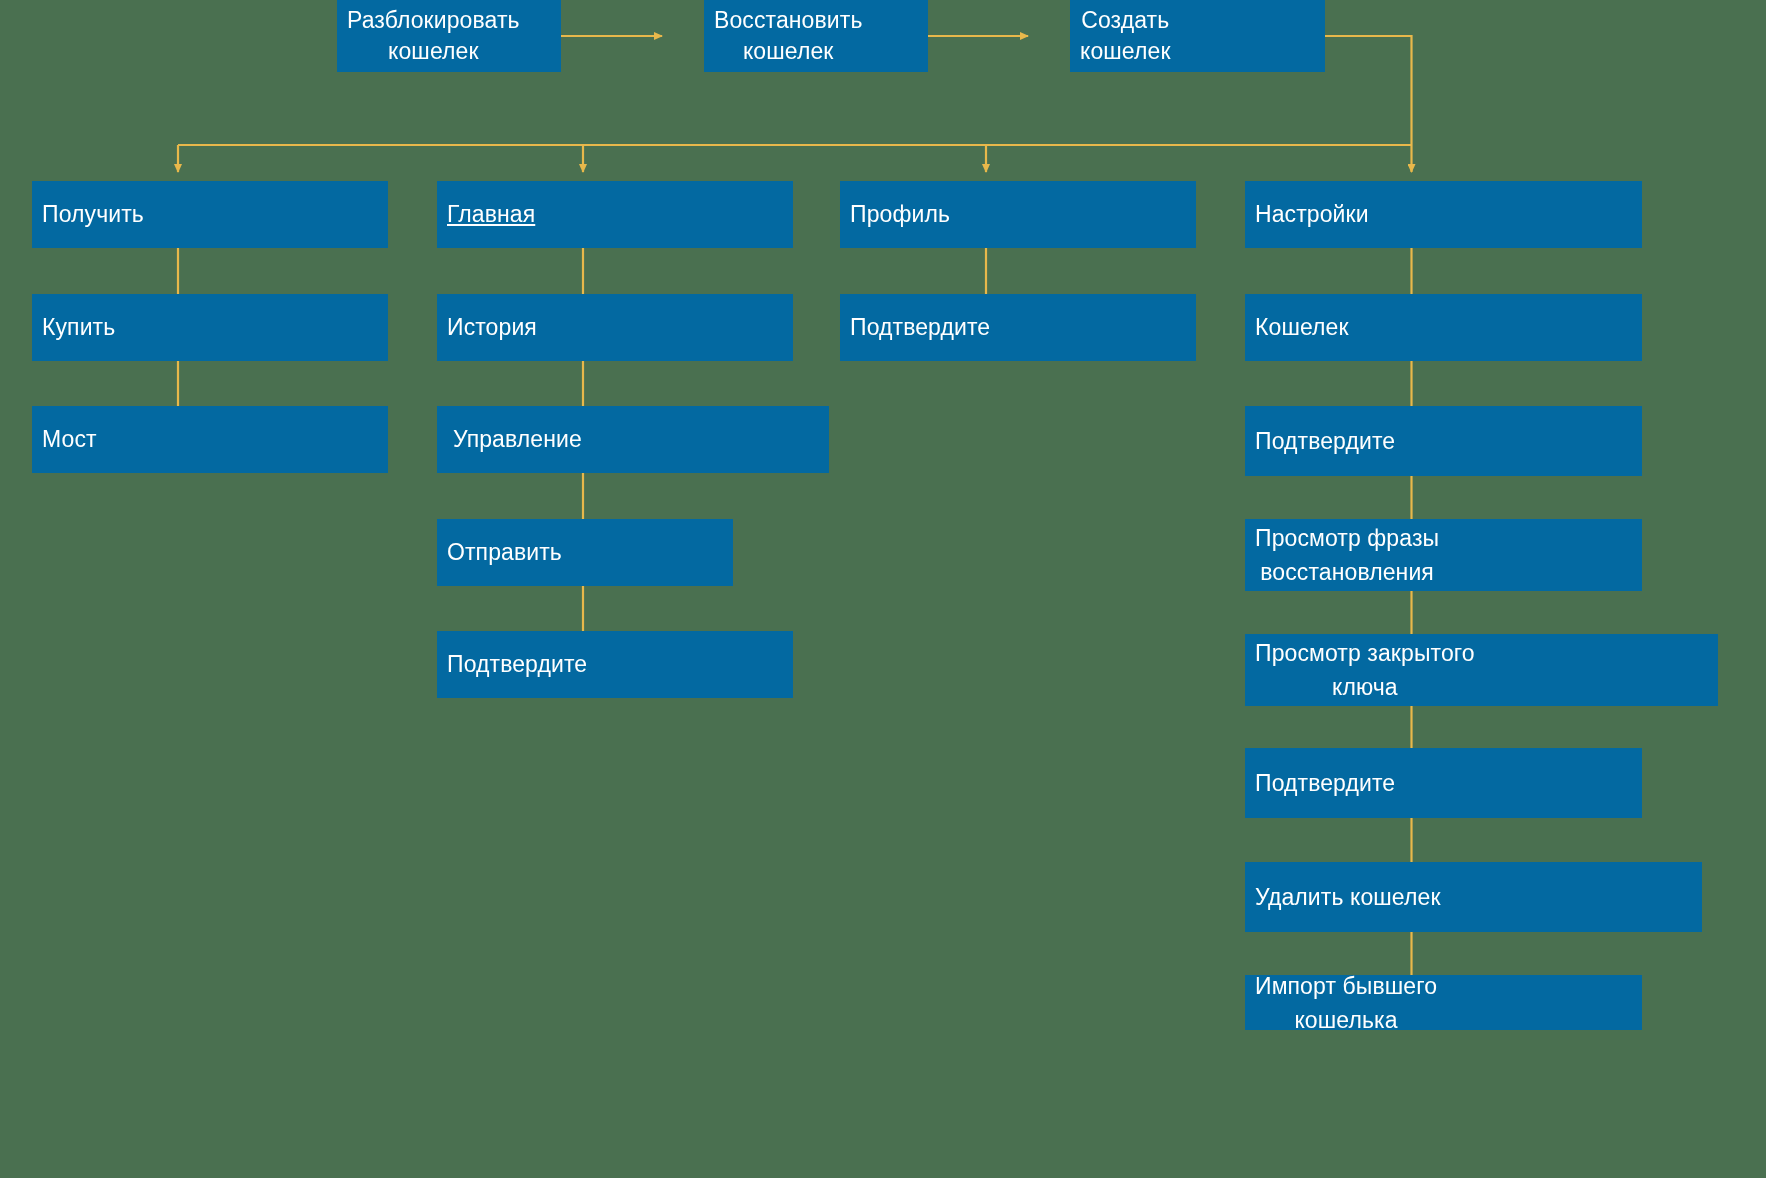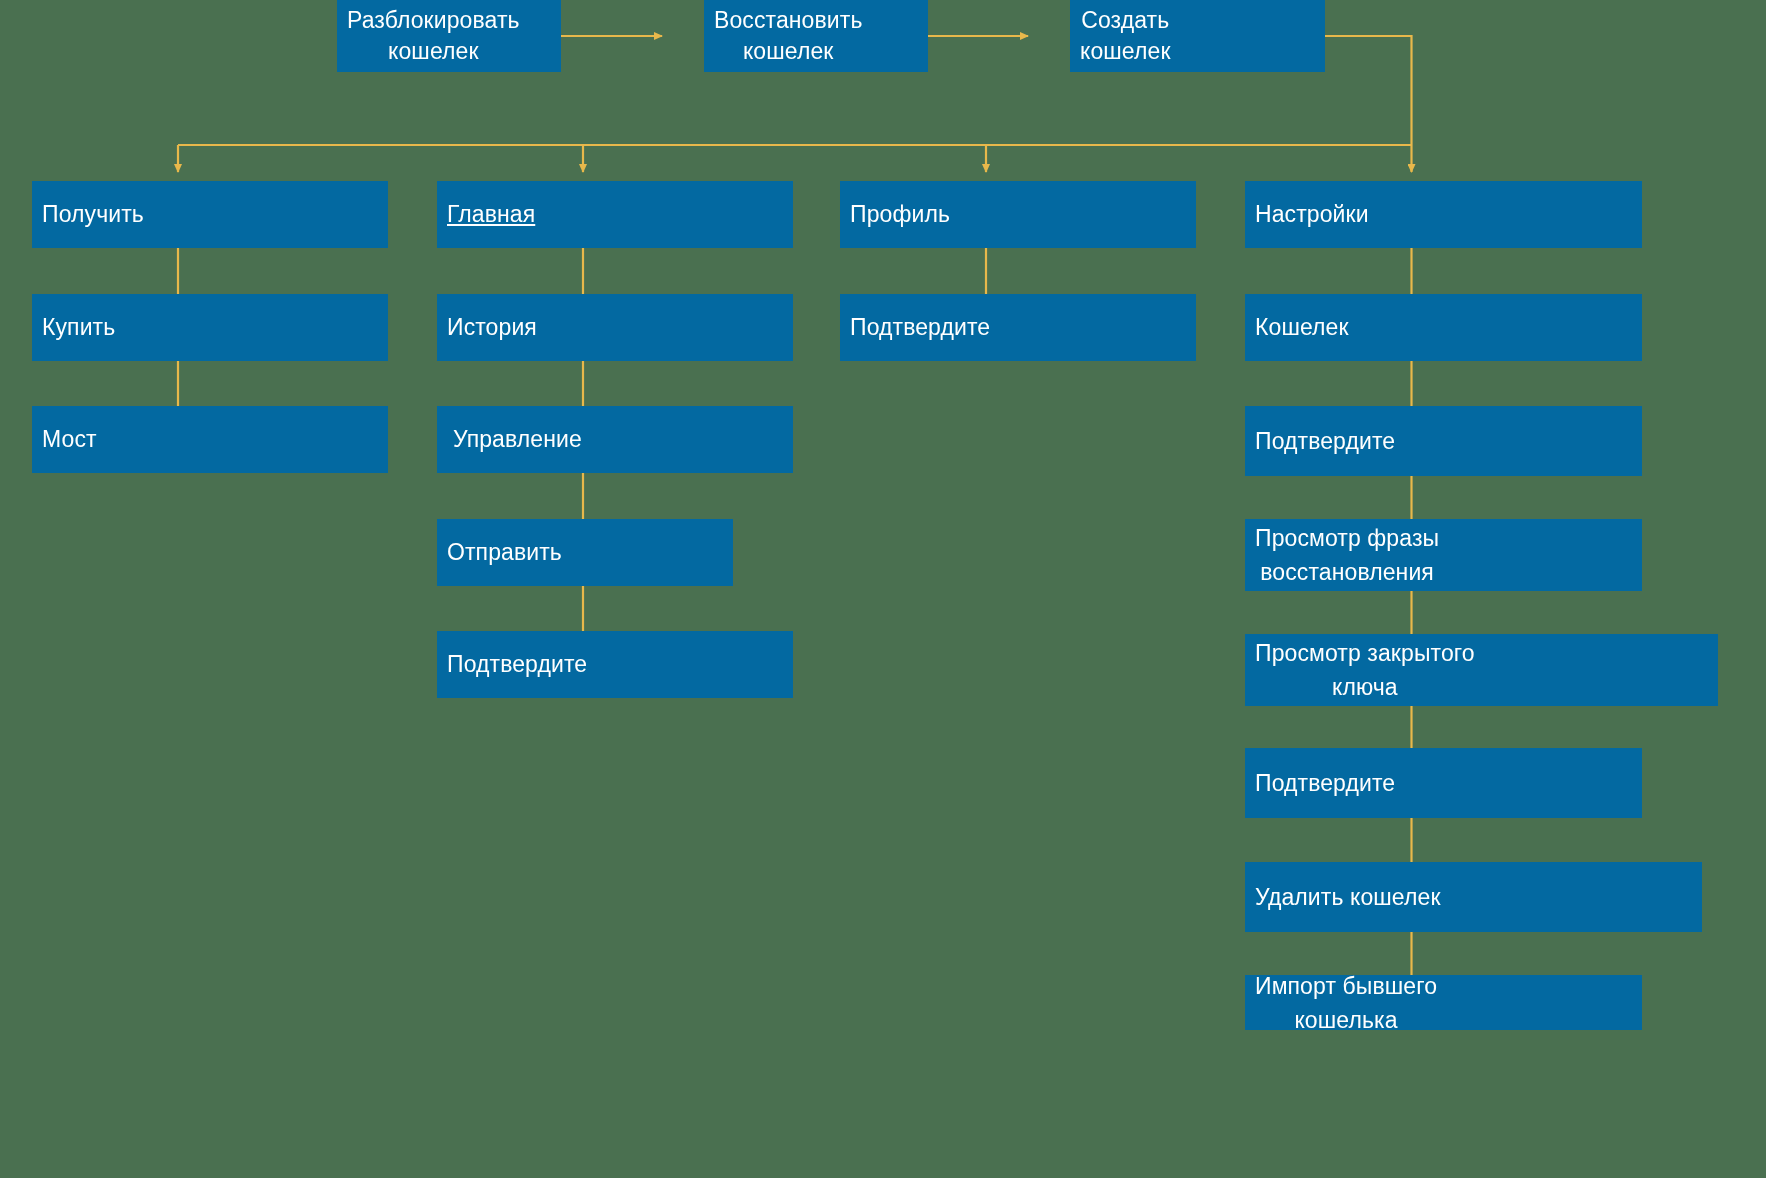--- a/index.html
+++ b/index.html
@@ -93,21 +93,21 @@
 кошелек</span></div>
       <div class="node" style="left: 672px; top: 0px; width: 224px; height: 72px;"><span>Восстановить
 кошелек</span></div>
       <div class="node" style="left: 1038px; top: 0px; width: 255px; height: 72px;"><span>Создать
 кошелек</span></div>
       <div class="node" style="left: 0px; top: 181px; width: 356px; height: 67px;"><span>Получить</span></div>
       <div class="node" style="left: 0px; top: 294px; width: 356px; height: 67px;"><span>Купить</span></div>
       <div class="node" style="left: 0px; top: 406px; width: 356px; height: 67px;"><span>Мост</span></div>
       <div class="node" style="left: 405px; top: 181px; width: 356px; height: 67px; text-decoration: underline;"><span>Главная</span></div>
       <div class="node" style="left: 405px; top: 294px; width: 356px; height: 67px;"><span>История</span></div>
-      <div class="node" style="left: 405px; top: 406px; width: 356px; height: 67px; padding-left: 16px;"><span>Управление</span></div>
+      <div class="node" style="left: 405px; top: 406px; width: 392px; height: 67px; padding-left: 16px;"><span>Управление</span></div>
       <div class="node" style="left: 405px; top: 519px; width: 296px; height: 67px;"><span>Отправить</span></div>
       <div class="node" style="left: 405px; top: 631px; width: 356px; height: 67px;"><span>Подтвердите</span></div>
       <div class="node" style="left: 808px; top: 181px; width: 356px; height: 67px;"><span>Профиль</span></div>
       <div class="node" style="left: 808px; top: 294px; width: 356px; height: 67px;"><span>Подтвердите</span></div>
       <div class="node" style="left: 1213px; top: 181px; width: 397px; height: 67px;"><span>Настройки</span></div>
       <div class="node" style="left: 1213px; top: 294px; width: 397px; height: 67px;"><span>Кошелек</span></div>
       <div class="node" style="left: 1213px; top: 406px; width: 397px; height: 70px;"><span>Подтвердите</span></div>
       <div class="node two-line" style="left: 1213px; top: 519px; width: 397px; height: 72px;"><span>Просмотр фразы
 восстановления</span></div>
       <div class="node two-line" style="left: 1213px; top: 634px; width: 473px; height: 72px;"><span>Просмотр закрытого

